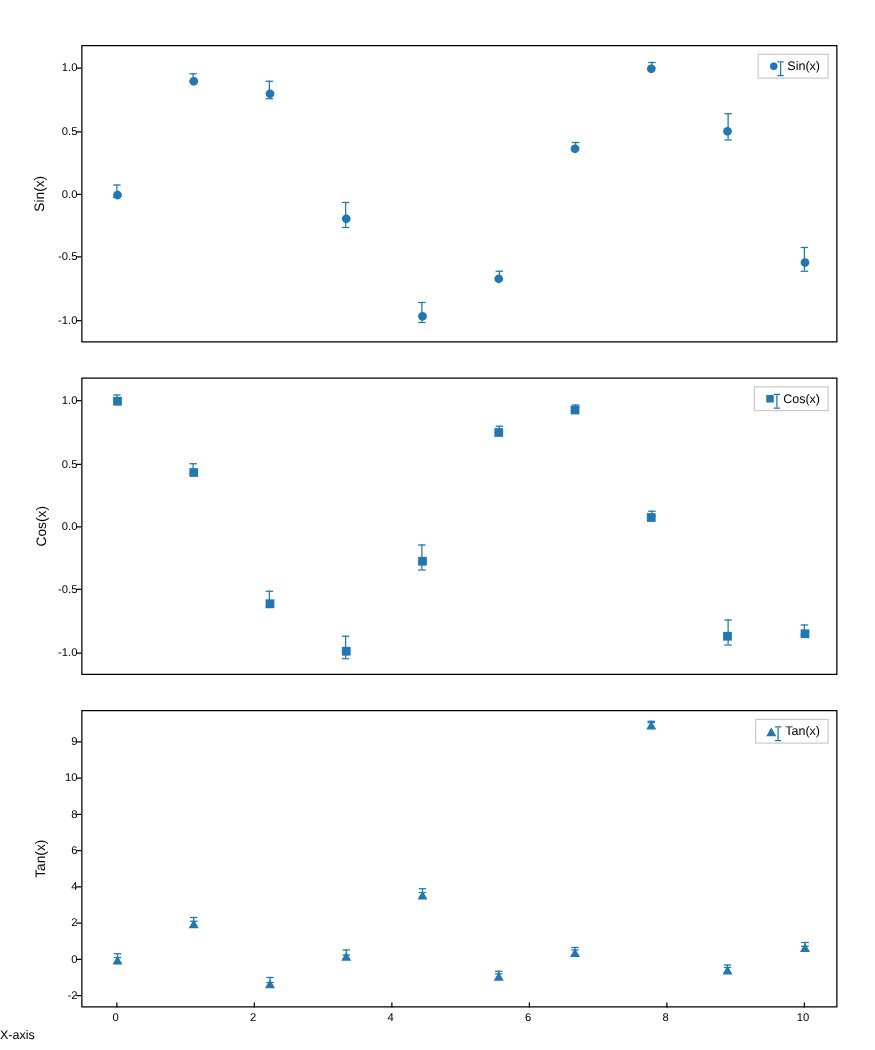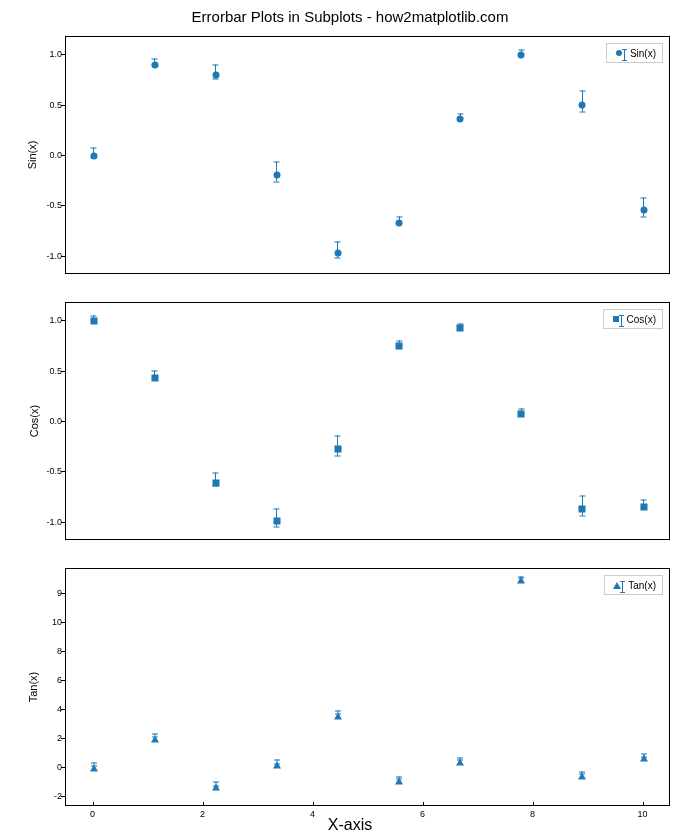--- a/index.html
+++ b/index.html
@@ -36,22 +36,21 @@
     font-size: 11px;
     transform: rotate(-90deg);
     transform-origin: center;
     white-space: nowrap;
   }
   .x-label {
     position: absolute;
     bottom: 6px;
     left: 0;
     width: 100%;
-    text-align: center;
-    font-size: 16px;
+    font-size: 10px;
   }
   .tick-y {
     position: absolute;
     font-size: 9px;
     right: 638px;
     text-align: right;
     width: 40px;
     transform: translateY(-50%);
   }
   .tick-x {
@@ -142,21 +141,20 @@
   }
   .legend-cap {
     width: 5px; height: 1px; background: #1f77b4;
     position: absolute; left: 9px;
   }
 </style>
 </head>
 <body>
 
 <div class="figure">
-  <div class="title">Errorbar Plots in Subplots - how2matplotlib.com</div>
 
   <div id="subplots-container">
       <div class="y-label" style="left: 18px; top: 149px;">Sin(x)</div>
       <div class="tick-y" style="top: 255.847px;">-1.0</div>
       <div class="tick-mark-y" style="left: 61px; top: 255.847px;"></div>
       <div class="tick-y" style="top: 205.424px;">-0.5</div>
       <div class="tick-mark-y" style="left: 61px; top: 205.424px;"></div>
       <div class="tick-y" style="top: 155px;">0.0</div>
       <div class="tick-mark-y" style="left: 61px; top: 155px;"></div>
       <div class="tick-y" style="top: 104.576px;">0.5</div>

